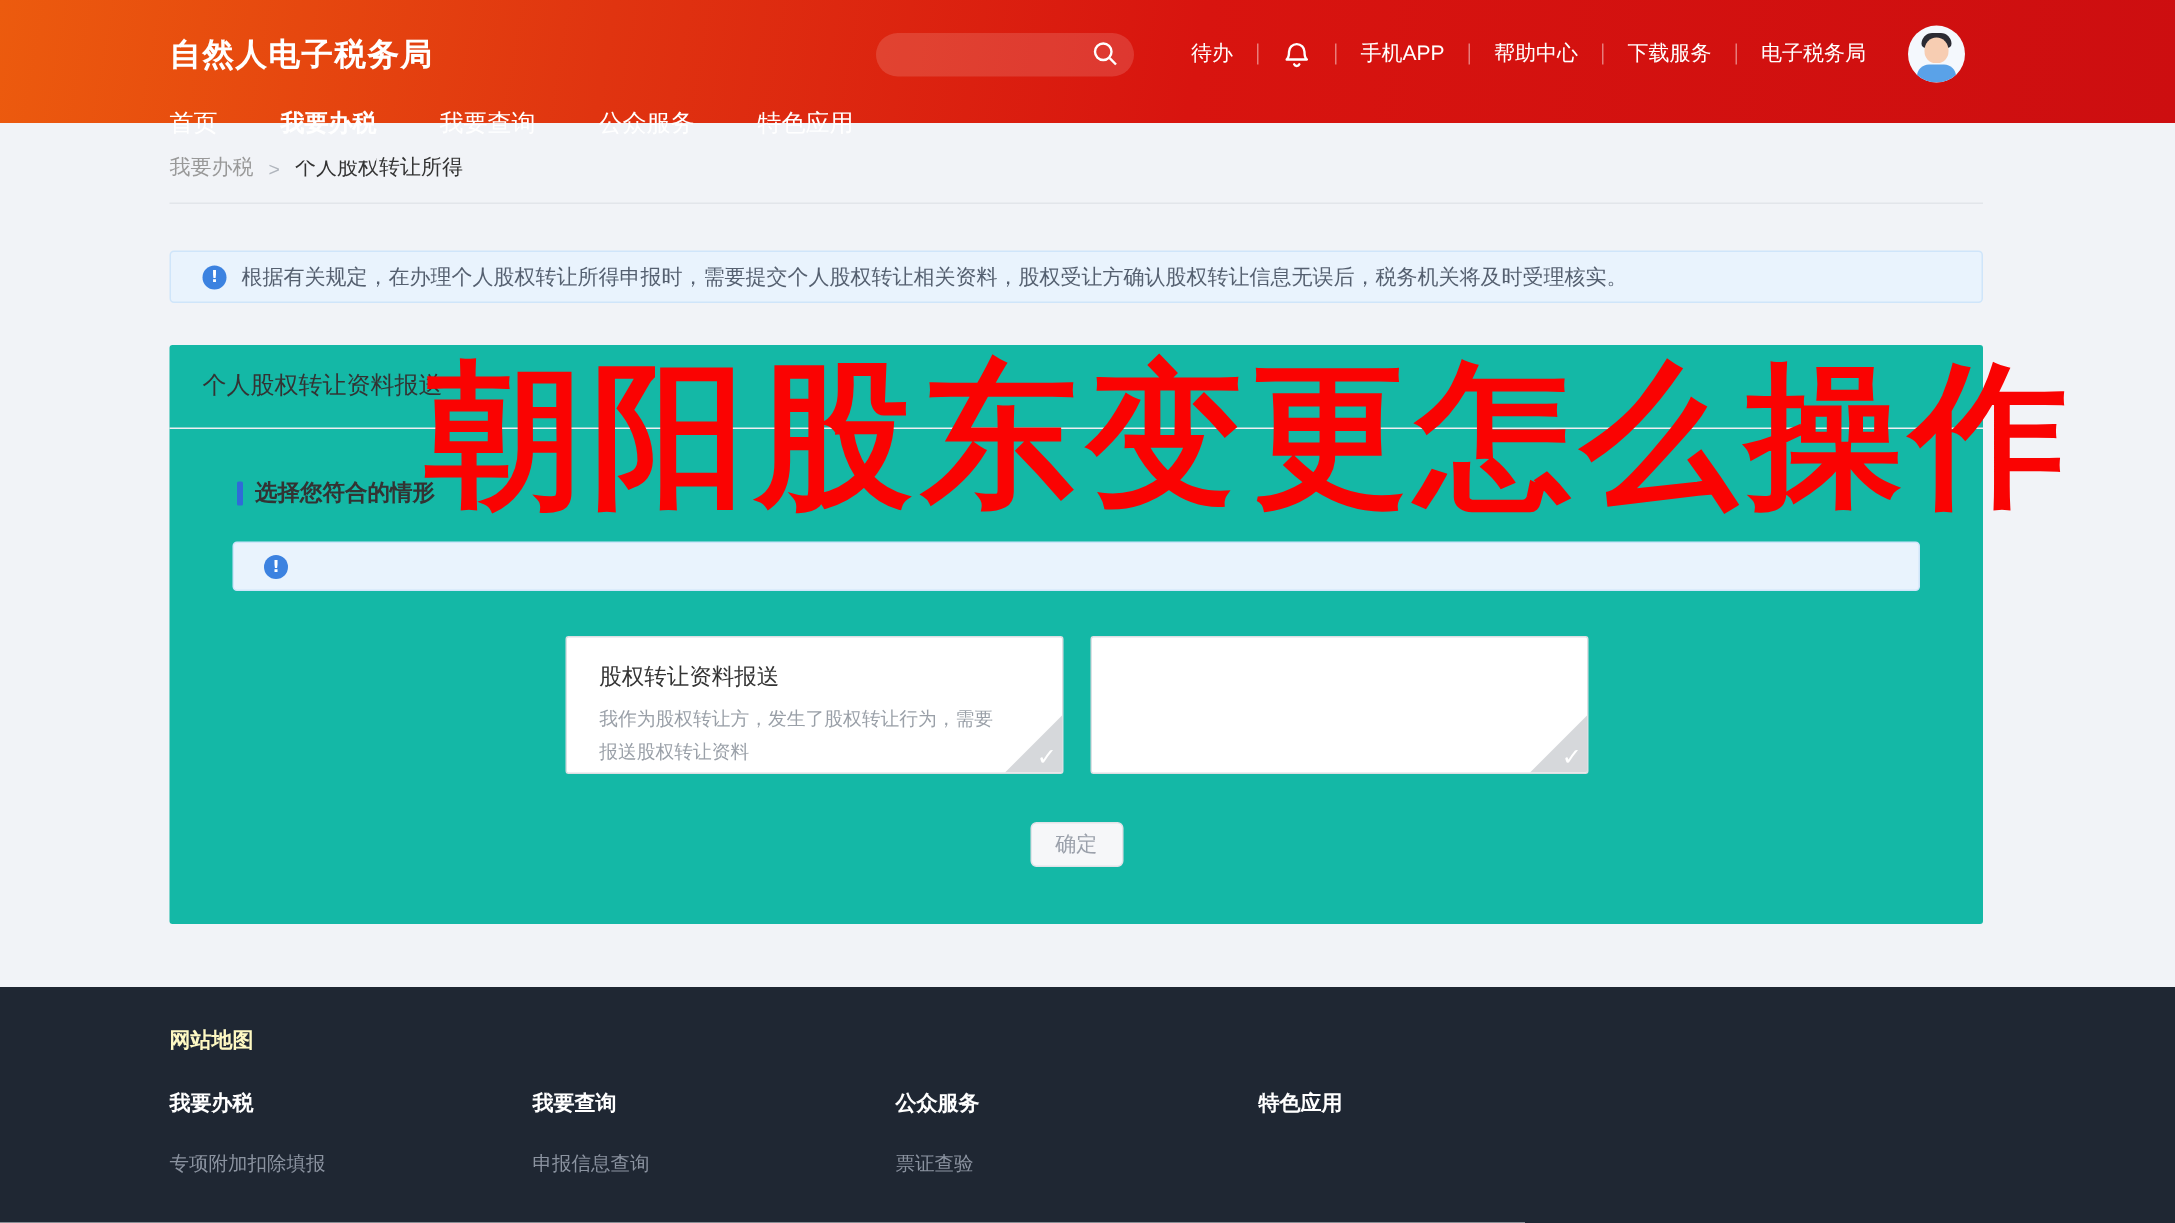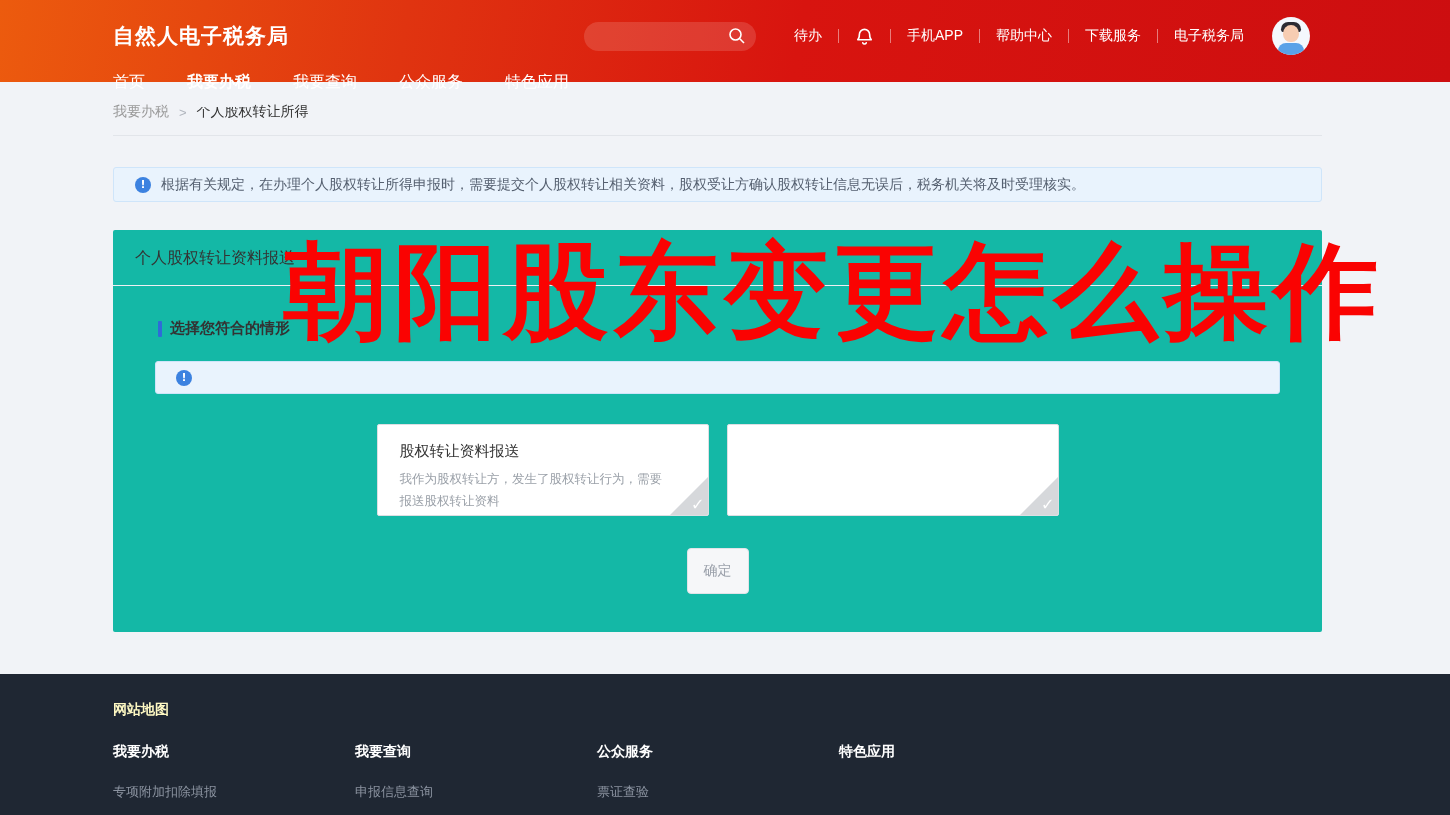--- a/index.html
+++ b/index.html
@@ -94,21 +94,21 @@
     position:absolute; right:0; bottom:0; width:0; height:0;
     border-left:38px solid transparent; border-bottom:38px solid #d6d8db;
   }
   .corner-tick {
     position:absolute; right:3px; bottom:1px; color:#fff; font-size:16px; font-weight:bold;
     font-family:"DejaVu Sans",sans-serif;
   }
 
   .btn-row { display:flex; justify-content:center; margin-top:32px; }
   .confirm-btn {
-    min-width:62px; height:46px; padding:0 14px; background:#f6f7f9; border:1px solid #e1e3e8;
+    min-width:62px; height:30px; padding:0 14px; background:#f6f7f9; border:1px solid #e1e3e8;
     border-radius:4px; color:#9ba1ab; font-size:14px; cursor:pointer;
     font-family:"Liberation Sans","DejaVu Sans",sans-serif;
   }
 
   
   .watermark {
     position:absolute; left:284px; top:240px; z-index:60;
     font-size:104px; font-weight:bold; color:#fa0302; letter-spacing:6px;
     white-space:nowrap; line-height:1.0; pointer-events:none;
     font-family:Liberation Serif, serif;

